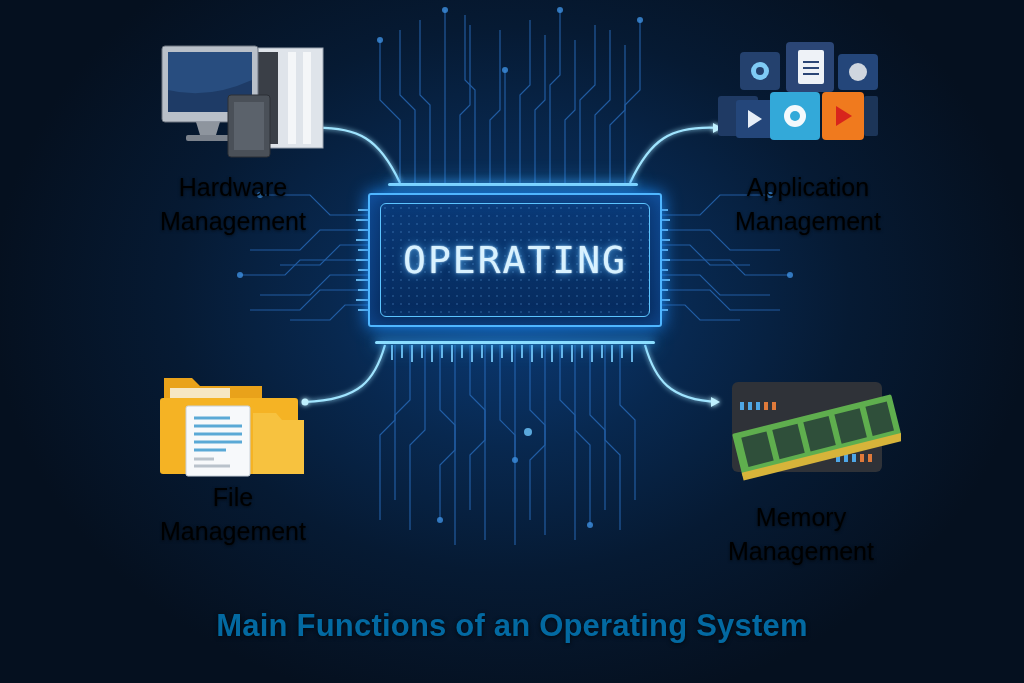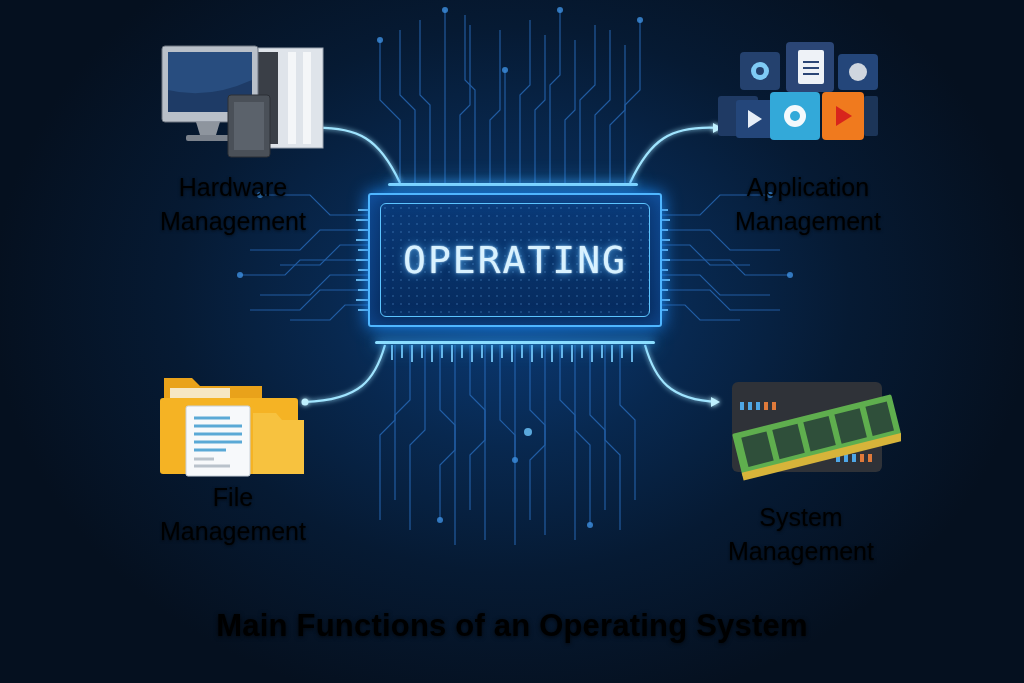--- a/index.html
+++ b/index.html
@@ -36,21 +36,21 @@
       border-radius: 2px;
     }
 
     .label {
       position: absolute; color: #000000; text-align: center;
       font-size: 25px; line-height: 34px; width: 240px;
       text-shadow: 0 1px 3px rgba(0,0,0,0.6);
     }
     .caption {
       position: absolute; left: 0; width: 1024px; top: 608px; text-align: center;
-      color: #000000; font-size: 31px; font-weight: bold; letter-spacing: 0.2px;
+      color: #0369a1; font-size: 31px; font-weight: bold; letter-spacing: 0.2px;
       text-shadow: 0 1px 4px rgba(0,0,0,0.7);
     }
     .icon { position: absolute; }
   </style>
 </head>
 <body>
 
 <div class="stage">
 
   <svg class="circuit" viewBox="0 0 1024 683">
@@ -257,18 +257,18 @@
   </div>
   <div class="label" style="left:688px; top:170px;">
     <div>Application</div>
     <div>Management</div>
   </div>
   <div class="label" style="left:113px; top:480px;">
     <div>File</div>
     <div>Management</div>
   </div>
   <div class="label" style="left:681px; top:500px;">
-    <div>System</div>
+    <div>Memory</div>
     <div>Management</div>
   </div>
 
   <div class="caption">Main Functions of an Operating System</div>
 </div>
 
 </body></html>

